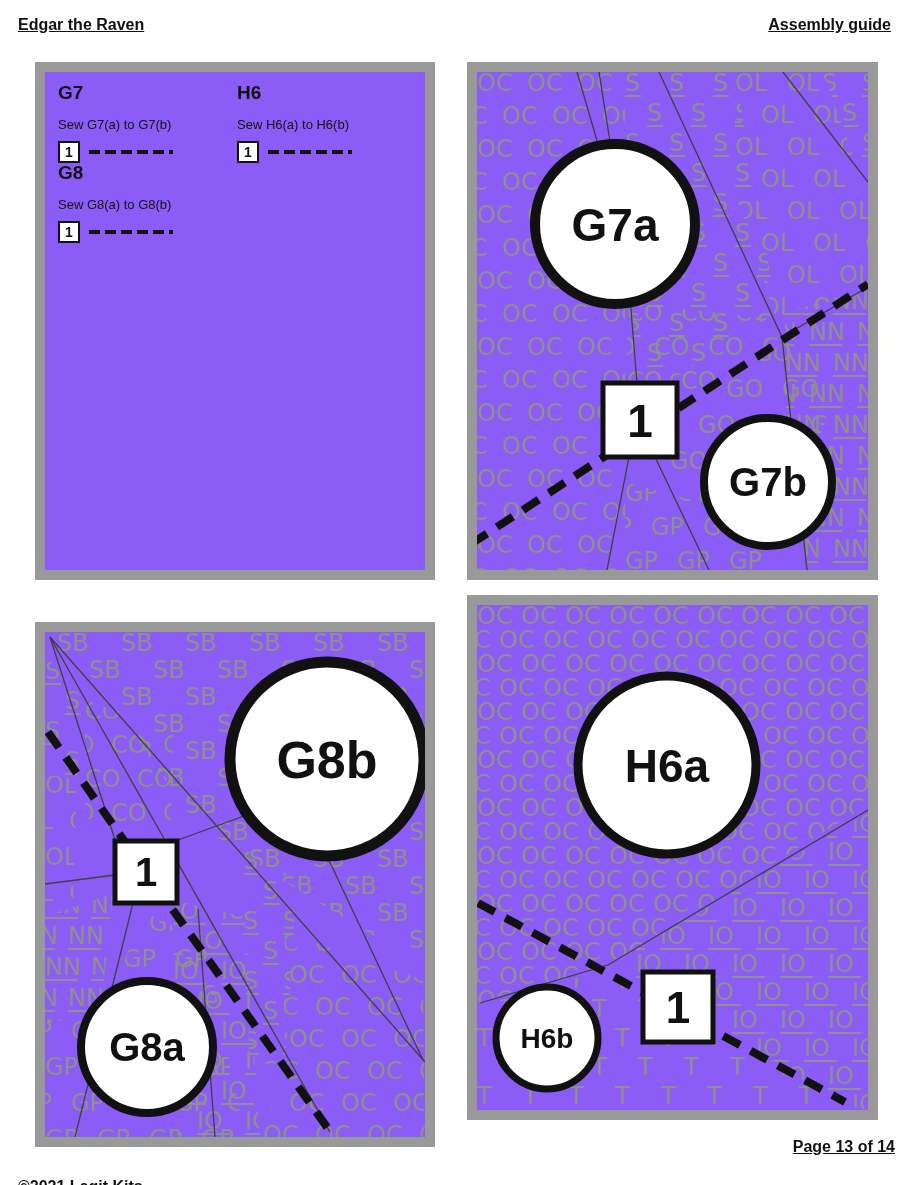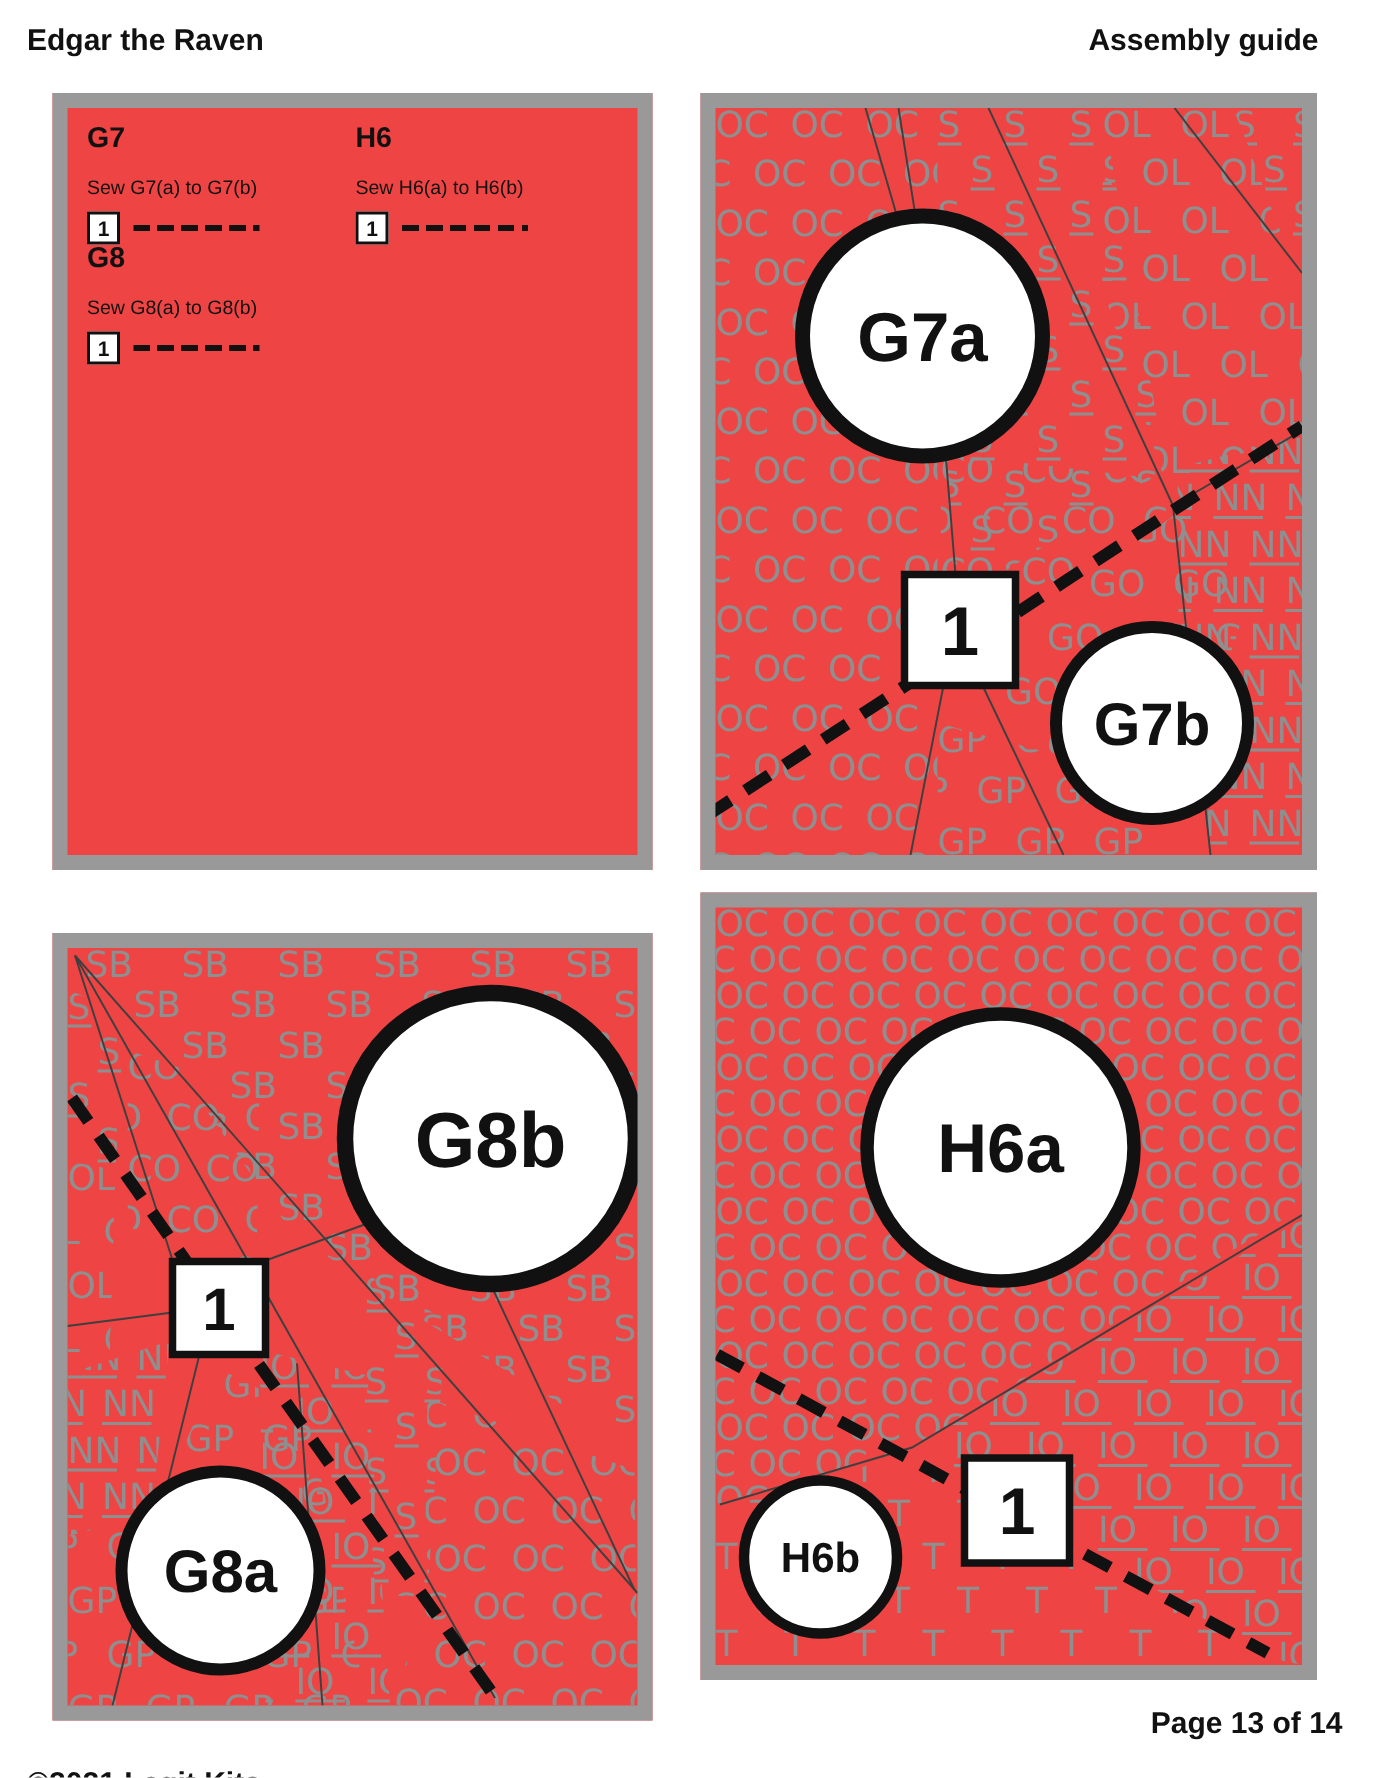--- a/index.html
+++ b/index.html
@@ -1,23 +1,23 @@
 <!DOCTYPE html>
 <html><head>
 <meta charset="utf-8">
 <style>
   html,body{margin:0;padding:0;}
   body{width:915px;height:1185px;background:#fff;position:relative;
        font-family:"Liberation Sans",sans-serif;color:#111;overflow:hidden;}
-  .hdr{position:absolute;font-size:20px;font-weight:bold;white-space:nowrap;}
+  .hdr{position:absolute;font-size:16px;font-weight:bold;white-space:nowrap;text-decoration:underline;}
   #hdr-left{left:18px;top:16px;}
-  #hdr-right{right:36px;top:16px;}
+  #hdr-right{right:24px;top:16px;}
   #ftr-left{left:18px;top:1178px;}
   #ftr-right{right:20px;top:1138px;text-align:center;}
-  .panel{position:absolute;border:10px solid #999;background:#ef4444;box-sizing:content-box;}
+  .panel{position:absolute;border:10px solid #999;background:#8b5cf6;box-sizing:content-box;}
   #p-instr{left:35px;top:62px;width:380px;height:498px;}
   #p-g7{left:467px;top:62px;width:391px;height:498px;}
   #p-g8{left:35px;top:622px;width:380px;height:505px;}
   #p-h6{left:467px;top:595px;width:391px;height:505px;}
   .panel svg{position:absolute;left:0;top:0;display:block;}
   .instr{position:absolute;}
   .instr .ttl{margin:0;font-size:19px;font-weight:bold;line-height:22px;}
   .instr .sew{margin:13px 0 0 0;font-size:13px;font-weight:normal;line-height:15px;}
   .srow{margin-top:9px;display:flex;align-items:center;}
   .sbox{width:18px;height:18px;border:2px solid #111;font-size:14px;font-weight:bold;

